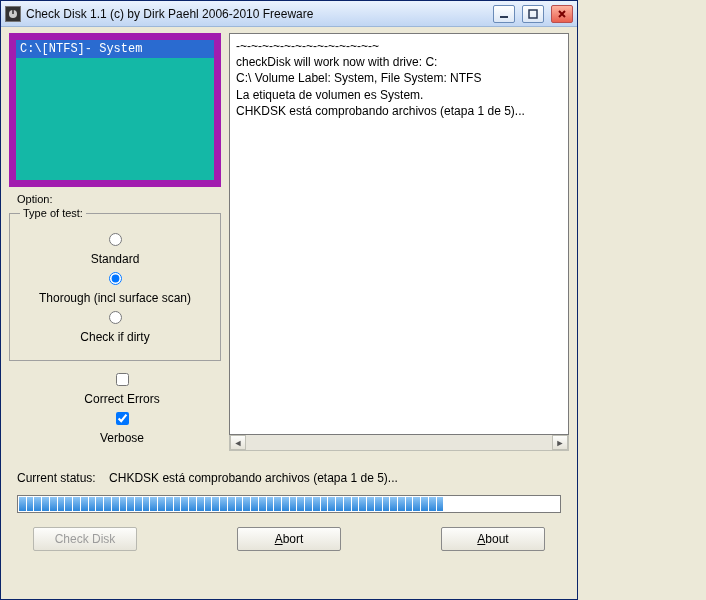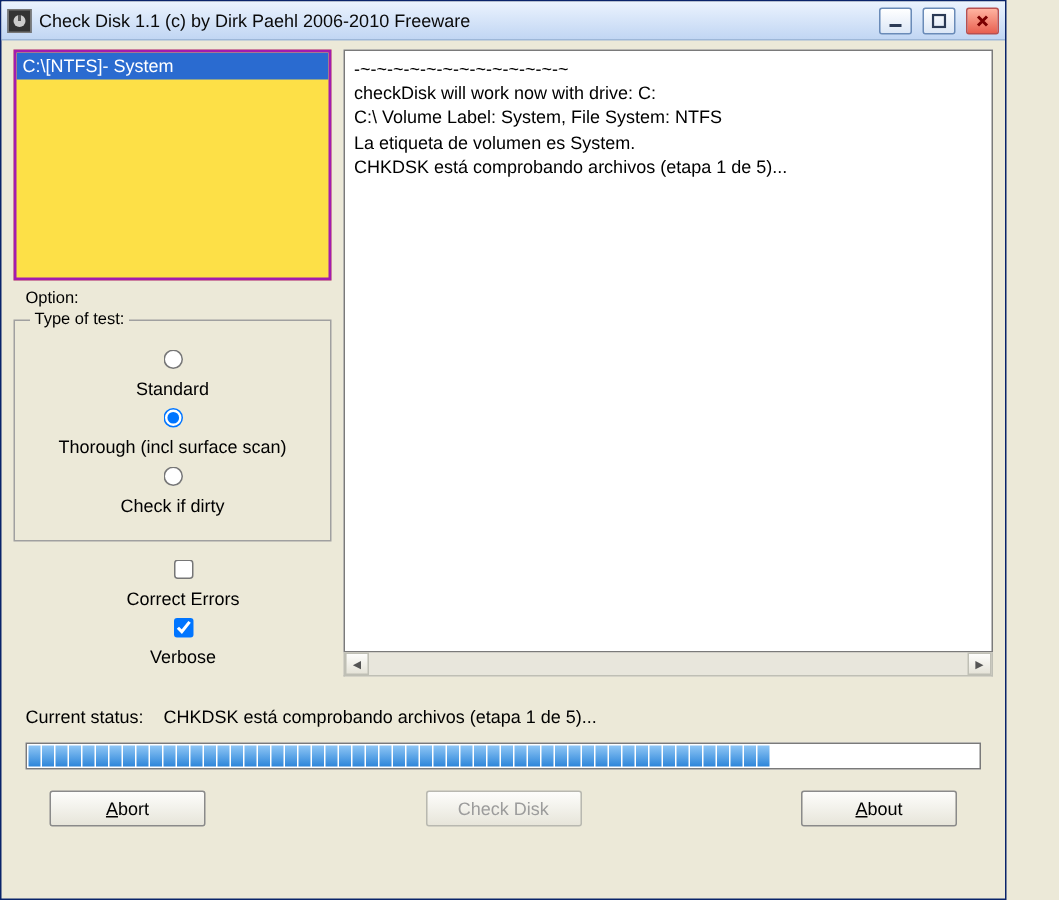--- a/index.html
+++ b/index.html
@@ -4,21 +4,21 @@
 <style>
   * { box-sizing: border-box; }
   body {
     margin: 0;
     font-family: Tahoma, Arial, sans-serif;
     font-size: 11px;
     background: #ece9d8;
     overflow: hidden;
   }
   .window {
-    width: 671px;
+    width: 578px;
     height: 600px;
     background: #ece9d8;
     border: 1px solid #0a246a;
     display: flex;
     flex-direction: column;
   }
   .titlebar {
     height: 26px;
     background: linear-gradient(to bottom, #0a5bc4, #2a7ae8 45%, #1c5fb8);
     background: linear-gradient(to bottom, #3b96ff, #0053c9);
@@ -68,23 +68,24 @@
     gap: 8px;
     height: 418px;
   }
   .left-col {
     width: 212px;
     display:flex;
     flex-direction:column;
   }
   .drive-list {
     height: 200px;
-    border: 2px solid #a21caf;
-    background: #fde047;
+    border: 7px solid #a21caf;
+    background: #14b8a6;
     overflow: hidden;
+    font-family: Liberation Mono, monospace;
   }
   .drive-item {
     background: #2a6bd0;
     color: #fff;
     padding: 2px 4px;
     font-size: 12px;
   }
   .option-label {
     margin-top: 6px;
     margin-left: 8px;
@@ -348,23 +349,23 @@
         <div class="seg empty"></div>
         <div class="seg empty"></div>
         <div class="seg empty"></div>
         <div class="seg empty"></div>
         <div class="seg empty"></div>
         <div class="seg empty"></div>
         <div class="seg empty"></div>
       </div>
 
     <div class="button-row">
+      <div class="btn disabled">Check Disk</div>
       <div class="btn">
           <span><span class="mn">A</span><span id="abort-rest">bort</span></span>
         </div>
-      <div class="btn disabled">Check Disk</div>
       <div class="btn">
           <span><span class="mn">A</span><span id="about-rest">bout</span></span>
         </div>
     </div>
 
   </div>
 </div>
 
 </body></html>

